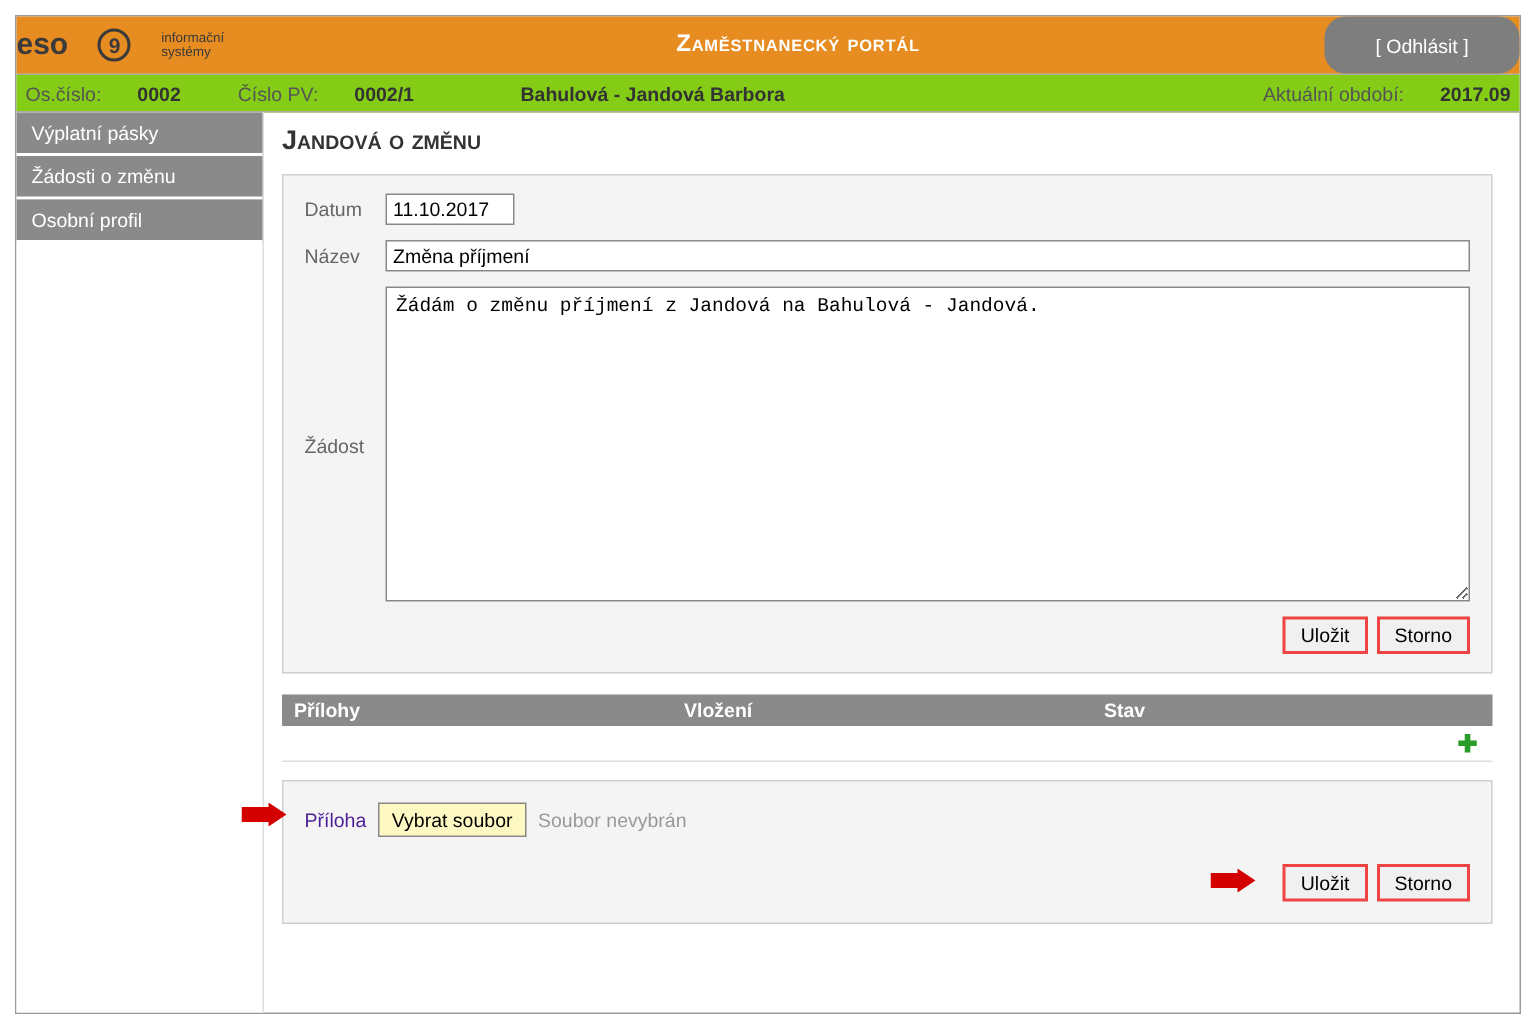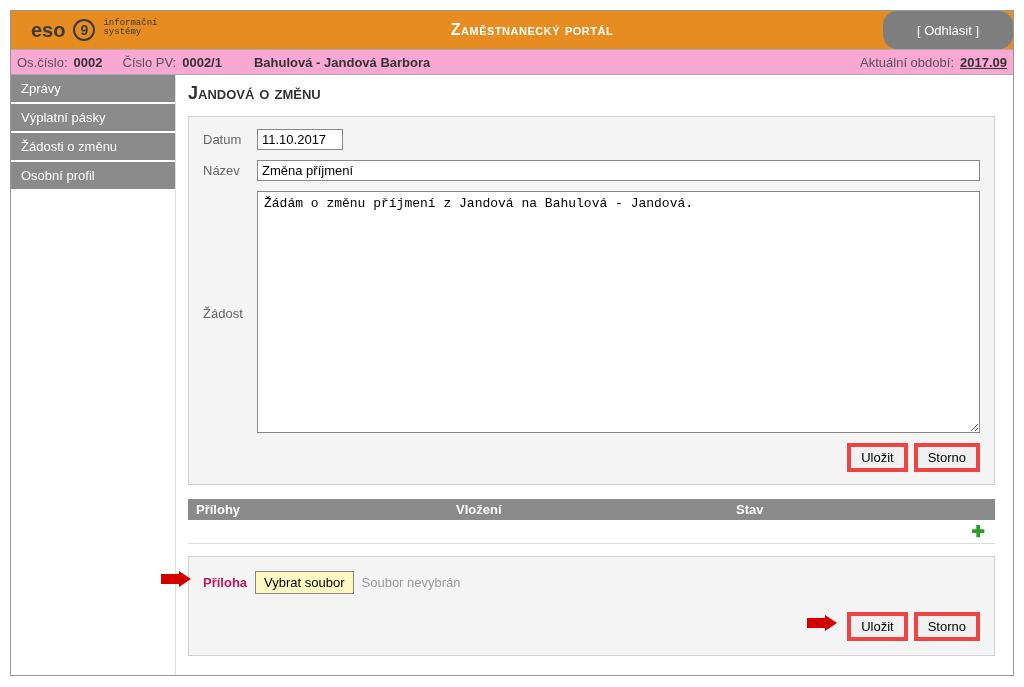--- a/index.html
+++ b/index.html
@@ -16,23 +16,24 @@
   }
   .header-bar {
     background: #e78c20;
     display: flex;
     align-items: center;
     height: 38px;
     position: relative;
   }
   .logo-area {
     display: flex;
-    padding-left: 20px;
+    align-items: center;
+    padding-left: 0;
     width: 170px;
-    gap: 8px;
+    gap: 20px;
   }
   .logo-eso {
     font-weight: bold;
     font-size: 20px;
     color: #3a3a3a;
   }
   .logo-nine {
     display: inline-flex;
     width: 22px; height: 22px;
     background: #e78c20;
@@ -41,21 +42,20 @@
     color: #3a3a3a;
     font-weight: bold;
     align-items: center;
     justify-content: center;
     font-size: 14px;
   }
   .logo-sub {
     font-size: 9px;
     color: #3a3a3a;
     line-height: 1;
-    font-family: Liberation Mono, monospace;
   }
   .header-title {
     flex: 1;
     text-align: center;
     color: #fff;
     font-weight: bold;
     font-size: 16px;
     font-variant: small-caps;
     letter-spacing: 0.5px;
   }
@@ -64,30 +64,30 @@
     background: #7e7e7e;
     color: #fff;
     height: 38px;
     display: flex;
     align-items: center;
     justify-content: center;
     font-size: 13px;
     border-radius: 14px;
   }
   .info-bar {
-    background: #f9a8d4;
+    background: #84cc16;
     border-top: 1px solid #aaa;
     border-bottom: 1px solid #aaa;
     height: 26px;
     display: flex;
     align-items: center;
     padding: 0 6px;
     font-size: 13px;
     color: #333;
-    gap: 6px;
+    gap: 24px;
   }
   .info-bar .label { color: #555; }
   .info-bar .value { font-weight: bold; margin-right: 14px; }
   .info-bar .spacer { flex: 1; }
   .body-area {
     display: flex;
     min-height: 600px;
   }
   .sidebar {
     width: 165px;
@@ -139,37 +139,37 @@
   }
   .name-input {
     flex: 1;
     border: 1px solid #888;
     padding: 2px 4px;
     font-size: 13px;
     background: #fff;
   }
   .request-textarea {
     flex: 1;
-    height: 242px;
+    height: 210px;
     border: 1px solid #888;
     padding: 4px 6px;
     font-size: 13px;
     font-family: 'Courier New', monospace;
     background: #fff;
     resize: both;
   }
   .button-row {
     display: flex;
     justify-content: flex-end;
     gap: 6px;
     margin-top: 8px;
   }
   .btn {
     background: #f0f0f0;
-    border: 4px solid #ef4444;
+    border: 2px solid #ef4444;
     padding: 3px 10px;
     font-size: 13px;
     cursor: pointer;
   }
   .attachments-header {
     background: #8a8a8a;
     color: #fff;
     display: flex;
     font-weight: bold;
     font-size: 13px;
@@ -195,21 +195,21 @@
     background: #f4f4f4;
     padding: 14px;
     margin-top: 12px;
     position: relative;
   }
   .attachment-row {
     display: flex;
     align-items: center;
     gap: 8px;
   }
-  .attach-label { color: #be185d; font-size: 13px; font-weight: bold; }
+  .attach-label { color: #4c1d95; font-size: 13px; }
   .file-btn {
     border: 1px solid #888;
     background: #fef9c3;
     padding: 3px 8px;
     font-size: 13px;
     cursor: pointer;
   }
   .file-status { color: #999; font-size: 13px; }
   .red-arrow {
     position: absolute;
@@ -234,29 +234,28 @@
     </div>
     <div class="header-title">Zaměstnanecký portál</div>
     <div class="header-logout">[ Odhlásit ]</div>
   </div>
 
   <div class="info-bar">
     <span class="label">Os.číslo:</span>
     <span class="value">0002</span>
     <span class="label">Číslo PV:</span>
     <span class="value">0002/1</span>
-    <span class="value" style="margin-left:12px;">Bahulová - Jandová Barbora</span>
+    <span class="value" style="margin-left:33px;">Bahulová - Jandová Barbora</span>
     <span class="spacer"></span>
     <span class="label">Aktuální období:</span>
-    <span class="value" style="margin-right:0;text-decoration:underline;">2017.09</span>
+    <span class="value" style="margin-right:0;">2017.09</span>
   </div>
 
   <div class="body-area">
     <div class="sidebar">
-      <div class="sidebar-item"><span>Zprávy</span></div>
       <div class="sidebar-item"><span>Výplatní pásky</span></div>
       <div class="sidebar-item"><span>Žádosti o změnu</span></div>
       <div class="sidebar-item"><span>Osobní profil</span></div>
     </div>
 
     <div class="main">
       <div class="page-title">Jandová o změnu</div>
 
       <div class="form-block">
         <div class="form-row">

